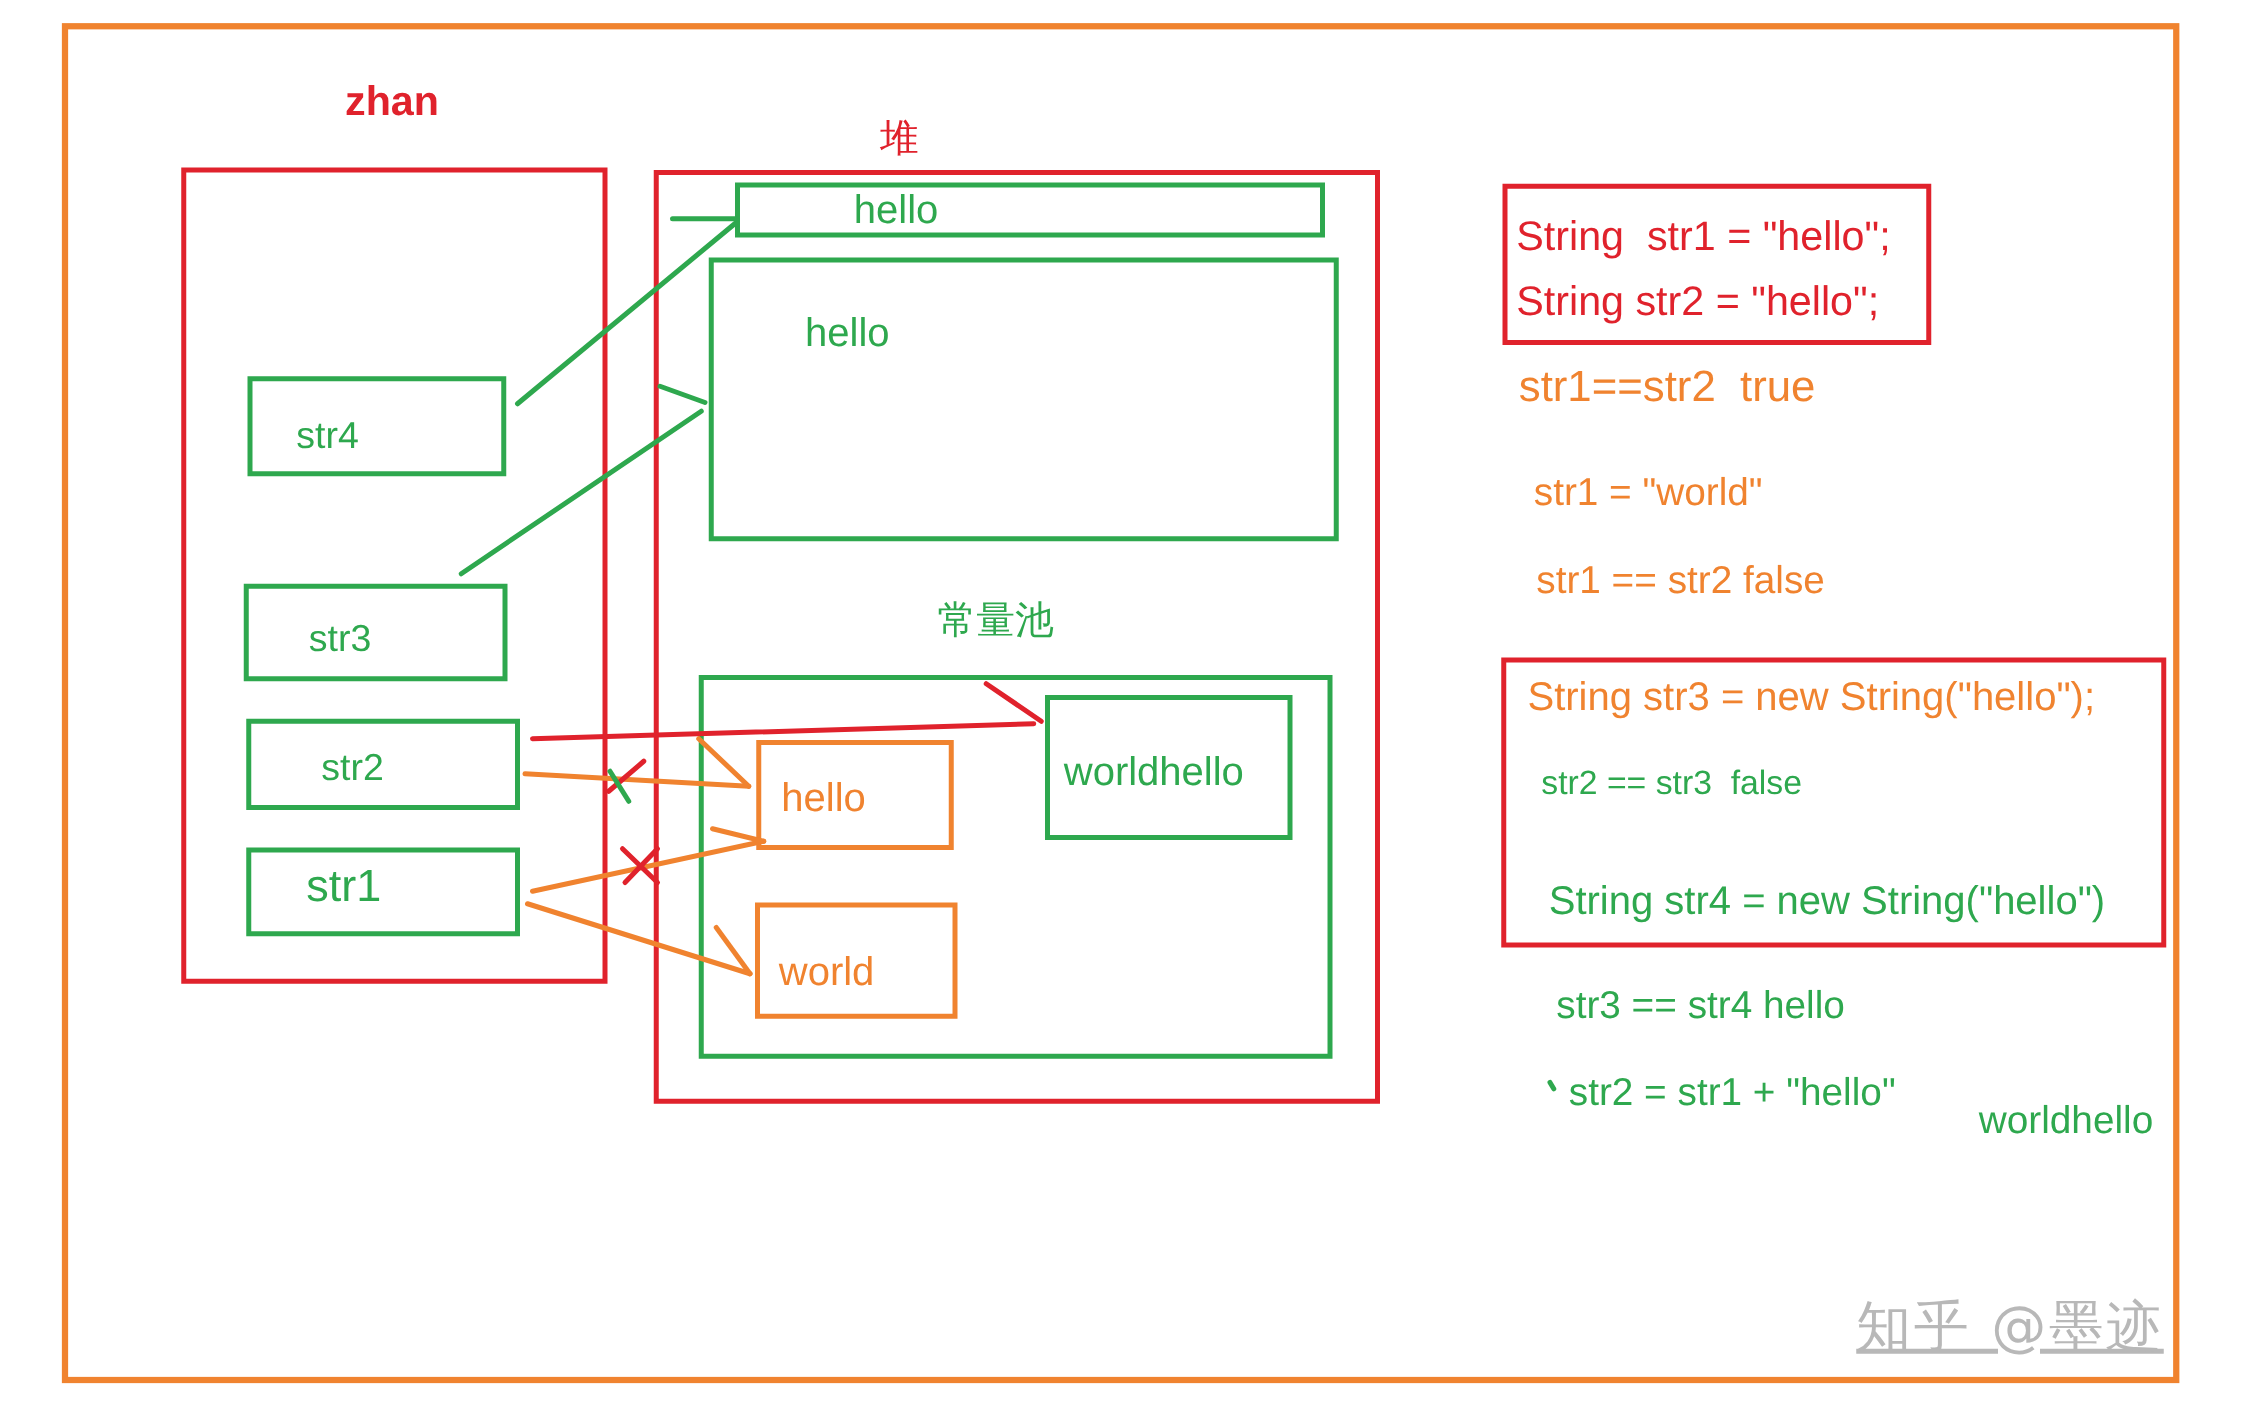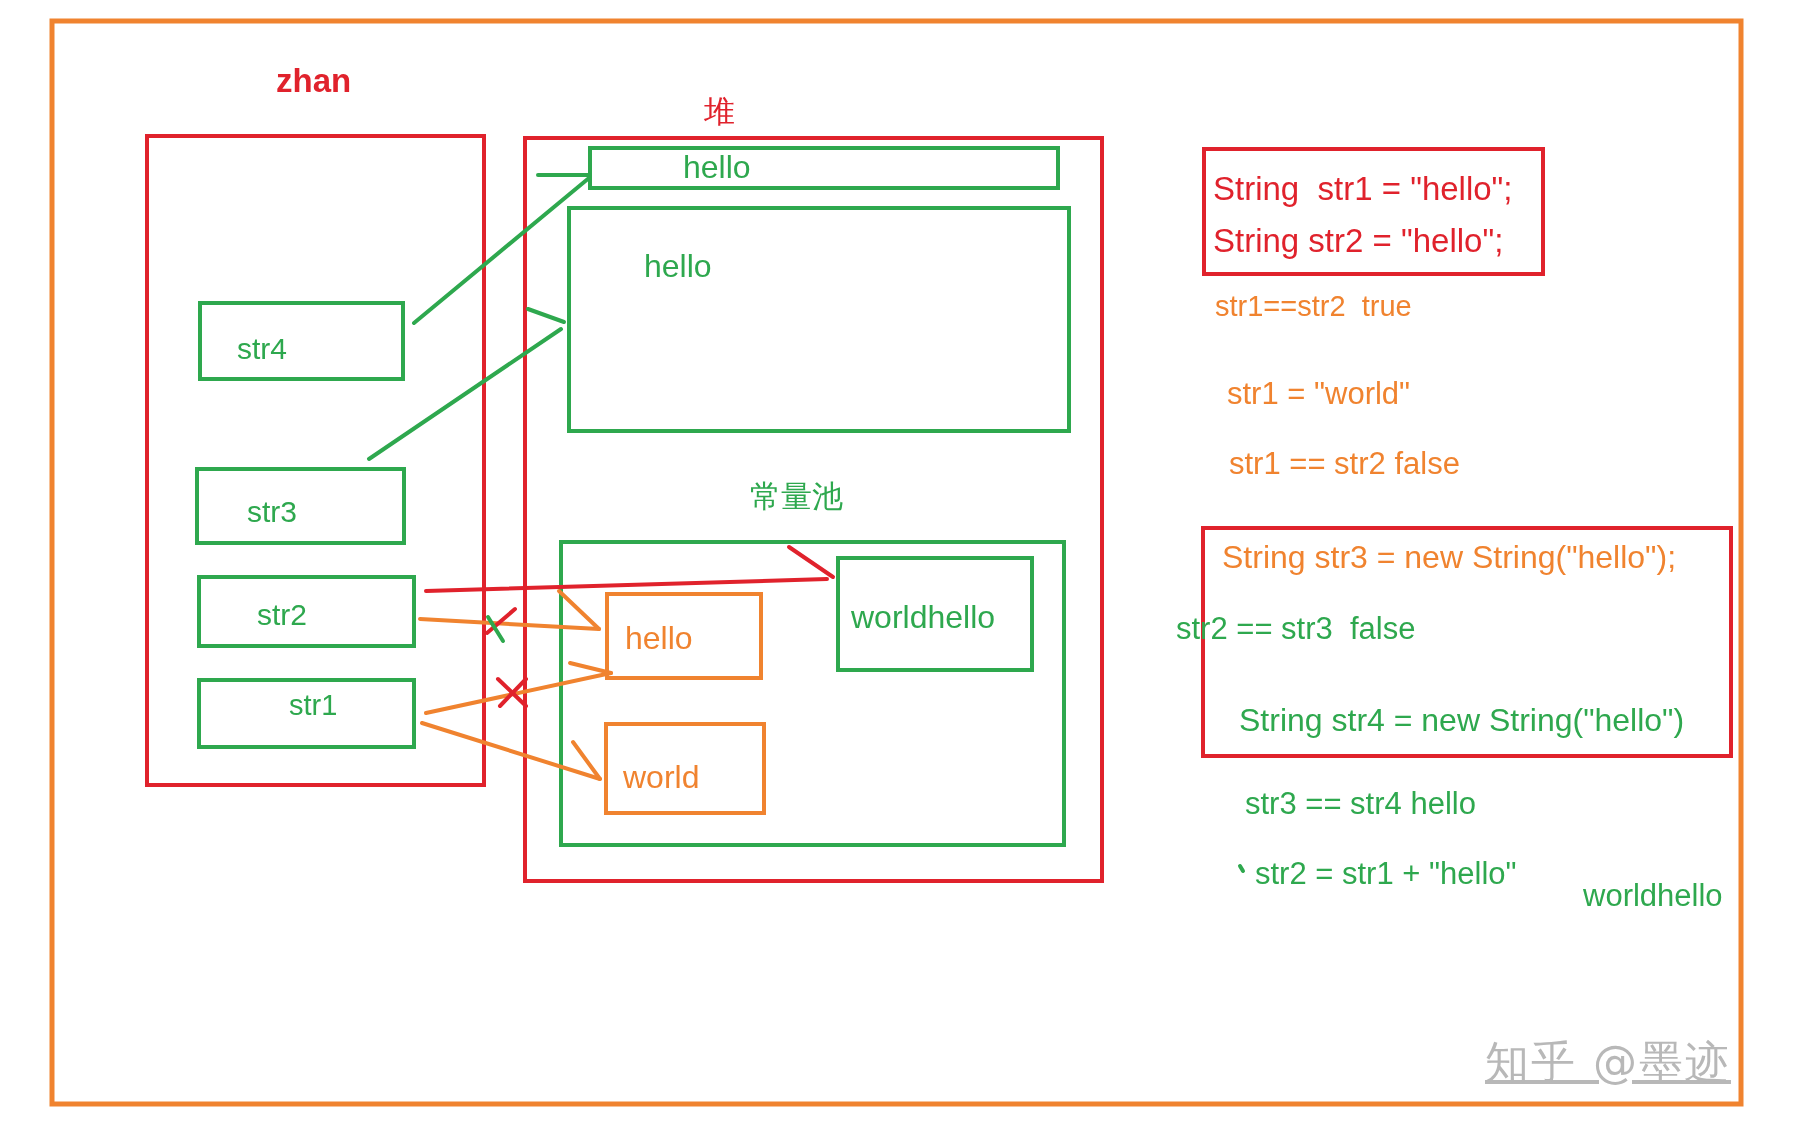--- a/index.html
+++ b/index.html
@@ -72,36 +72,36 @@
 
   <line x1="1240" y1="866" x2="1243" y2="871" stroke="#2ea84e" stroke-width="4" stroke-linecap="round"></line>
 </svg>
 
 <div class="lbl red" style="left:276px; top:64px; font-size:33px;font-weight:bold;">zhan</div>
 <div class="lbl red" style="left:704px; top:96px; font-size:31px; font-family:'DejaVu Sans', sans-serif;">堆</div>
 
 <div class="lbl green" style="left:237px; top:334px; font-size:30px;">str4</div>
 <div class="lbl green" style="left:247px; top:497px; font-size:30px;">str3</div>
 <div class="lbl green" style="left:257px; top:600px; font-size:30px;">str2</div>
-<div class="lbl green" style="left:245px; top:691px; font-size:29px;margin-left:44px;">str1</div>
+<div class="lbl green" style="left:245px; top:691px; font-size:36px;">str1</div>
 
 <div class="lbl green" style="left:683px; top:151px; font-size:32px;">hello</div>
 <div class="lbl green" style="left:644px; top:250px; font-size:32px;">hello</div>
 
 <div class="lbl green" style="left:750px; top:481px; font-size:31px; font-family:'DejaVu Sans', sans-serif;">常量池</div>
 <div class="lbl orange" style="left:625px; top:622px; font-size:32px;">hello</div>
 <div class="lbl orange" style="left:623px; top:761px; font-size:32px;">world</div>
 <div class="lbl green" style="left:851px; top:601px; font-size:32px;">worldhello</div>
 
 <div class="lbl red" style="left:1213px; top:172px; font-size:33px; white-space:pre;">String  str1 = "hello";</div>
 <div class="lbl red" style="left:1213px; top:224px; font-size:33px; white-space:pre;">String str2 = "hello";</div>
-<div class="lbl orange" style="left:1215px; top:292px; font-size:29px; white-space:pre;">str1==str2  true</div>
+<div class="lbl orange" style="left:1215px; top:292px; font-size:35px; white-space:pre;">str1==str2  true</div>
 <div class="lbl orange" style="left:1227px; top:378px; font-size:31px; white-space:pre;">str1 = "world"</div>
 <div class="lbl orange" style="left:1229px; top:448px; font-size:31px; white-space:pre;">str1 == str2 false</div>
 
 <div class="lbl orange" style="left:1222px; top:541px; font-size:32px; white-space:pre;">String str3 = new String("hello");</div>
-<div class="lbl green" style="left:1176px; top:613px; font-size:31px; white-space:pre;">str2 == str3  false</div>
+<div class="lbl green" style="left:1233px; top:613px; font-size:27px; white-space:pre;">str2 == str3  false</div>
 <div class="lbl green" style="left:1239px; top:704px; font-size:32px; white-space:pre;">String str4 = new String("hello")</div>
 <div class="lbl green" style="left:1245px; top:788px; font-size:31px; white-space:pre;">str3 == str4 hello</div>
 <div class="lbl green" style="left:1255px; top:858px; font-size:31px; white-space:pre;">str2 = str1 + "hello"</div>
 <div class="lbl green" style="left:1583px; top:880px; font-size:31px;">worldhello</div>
 
 <div class="lbl watermark" style="left:1485px; top:1040px;text-decoration:underline;">知乎 @墨迹</div>
 
 </body></html>

